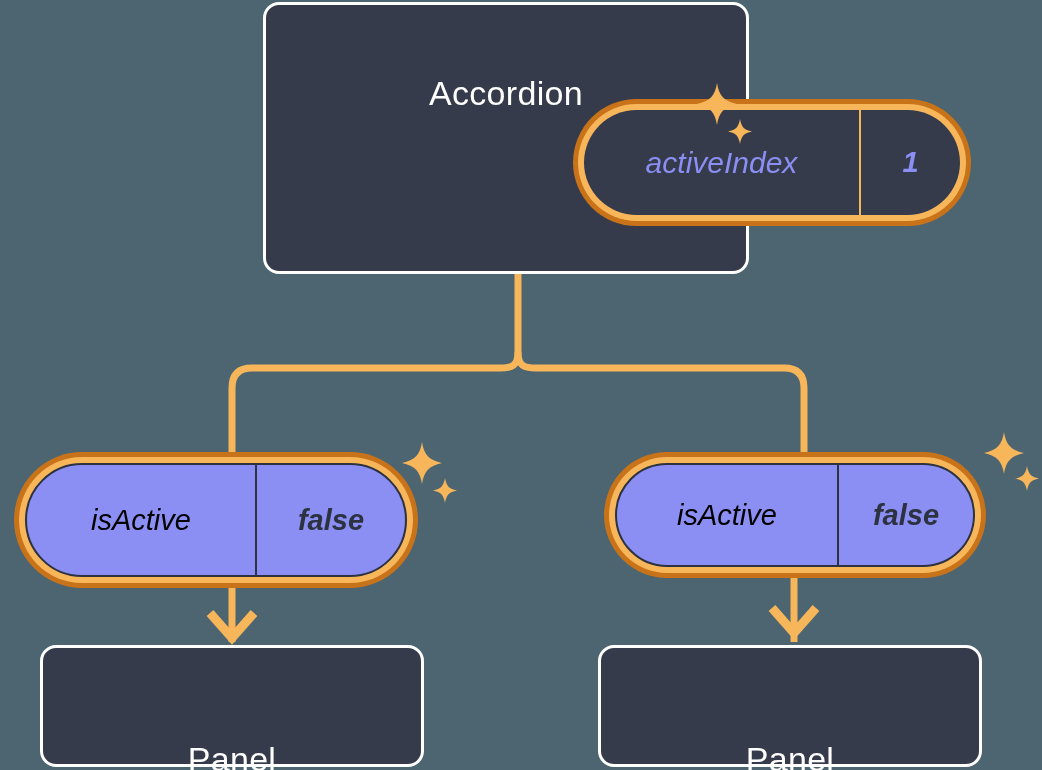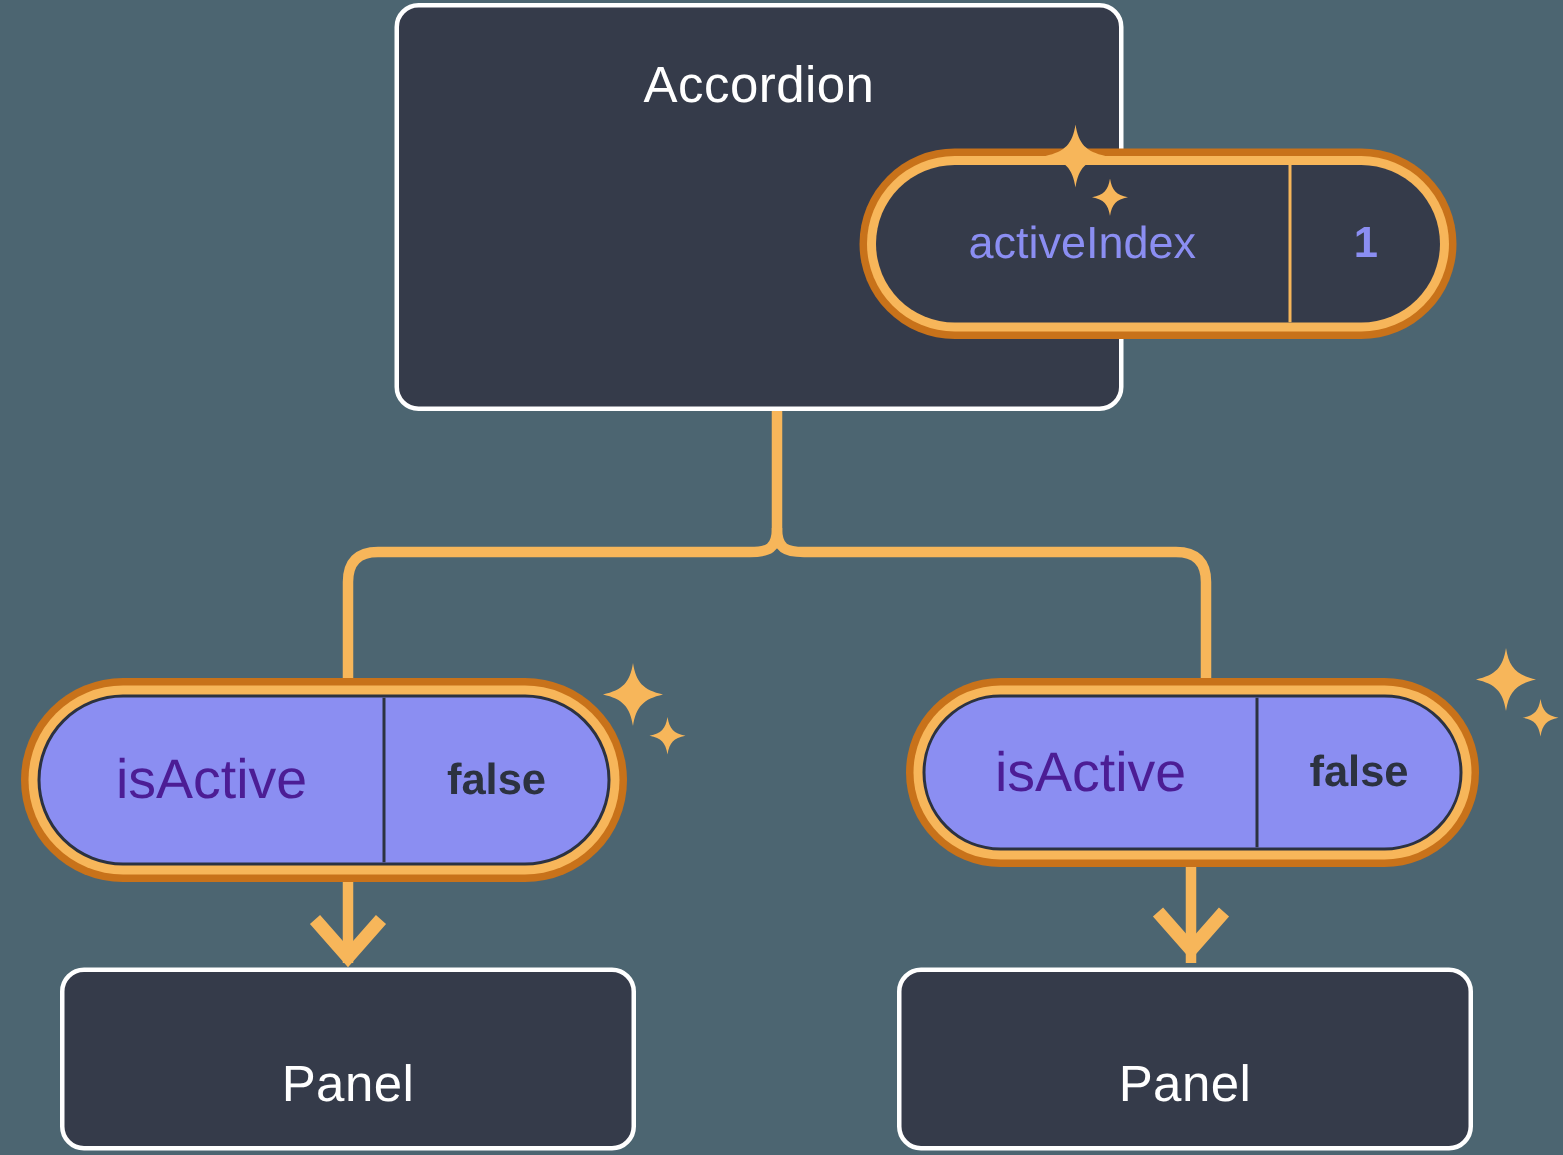--- a/index.html
+++ b/index.html
@@ -41,20 +41,21 @@
   .node-title {
     position: absolute;
     left: 0;
     right: 0;
     text-align: center;
     color: #ffffff;
     font-size: 34px;
     font-weight: 400;
     letter-spacing: 0.3px;
     white-space: nowrap;
+    margin-top: 36px;
   }
   #accordion-card { left: 263px; top: 2px; width: 486px; height: 272px; }
   #accordion-card .node-title { top: 33px; }
 
   #panel-left-card  { left: 40px;  top: 645px; width: 384px; height: 122px; }
   #panel-right-card { left: 598px; top: 645px; width: 384px; height: 122px; }
   #panel-left-card .node-title,
   #panel-right-card .node-title { top: 56px; }
 
   
@@ -86,20 +87,21 @@
     border-radius: 999px;
     display: flex;
     align-items: stretch;
     overflow: hidden;
   }
   .pill-key, .pill-val {
     display: flex;
     align-items: center;
     justify-content: center;
     white-space: nowrap;
+    font-style: italic;
   }
 
   
   .pill-dark .pill-body {
     background: #353b4a;
     border: 0;
   }
   .pill-dark .pill-key {
     color: #8b8ef2;
     font-size: 30px;
@@ -115,22 +117,22 @@
     background: #f7b65a;
     align-self: stretch;
   }
 
   
   .pill-fill .pill-body {
     background: #8b8ef2;
     border: 2px solid #2c3240;
   }
   .pill-fill .pill-key {
-    color: #4c1d95;
-    font-size: 37px;
+    color: #000000;
+    font-size: 29px;
     font-weight: 400;
   }
   .pill-fill .pill-val {
     color: #2c3240;
     font-size: 29px;
     font-weight: 700;
   }
   .pill-fill .pill-divider {
     width: 2px;
     background: #2c3240;

